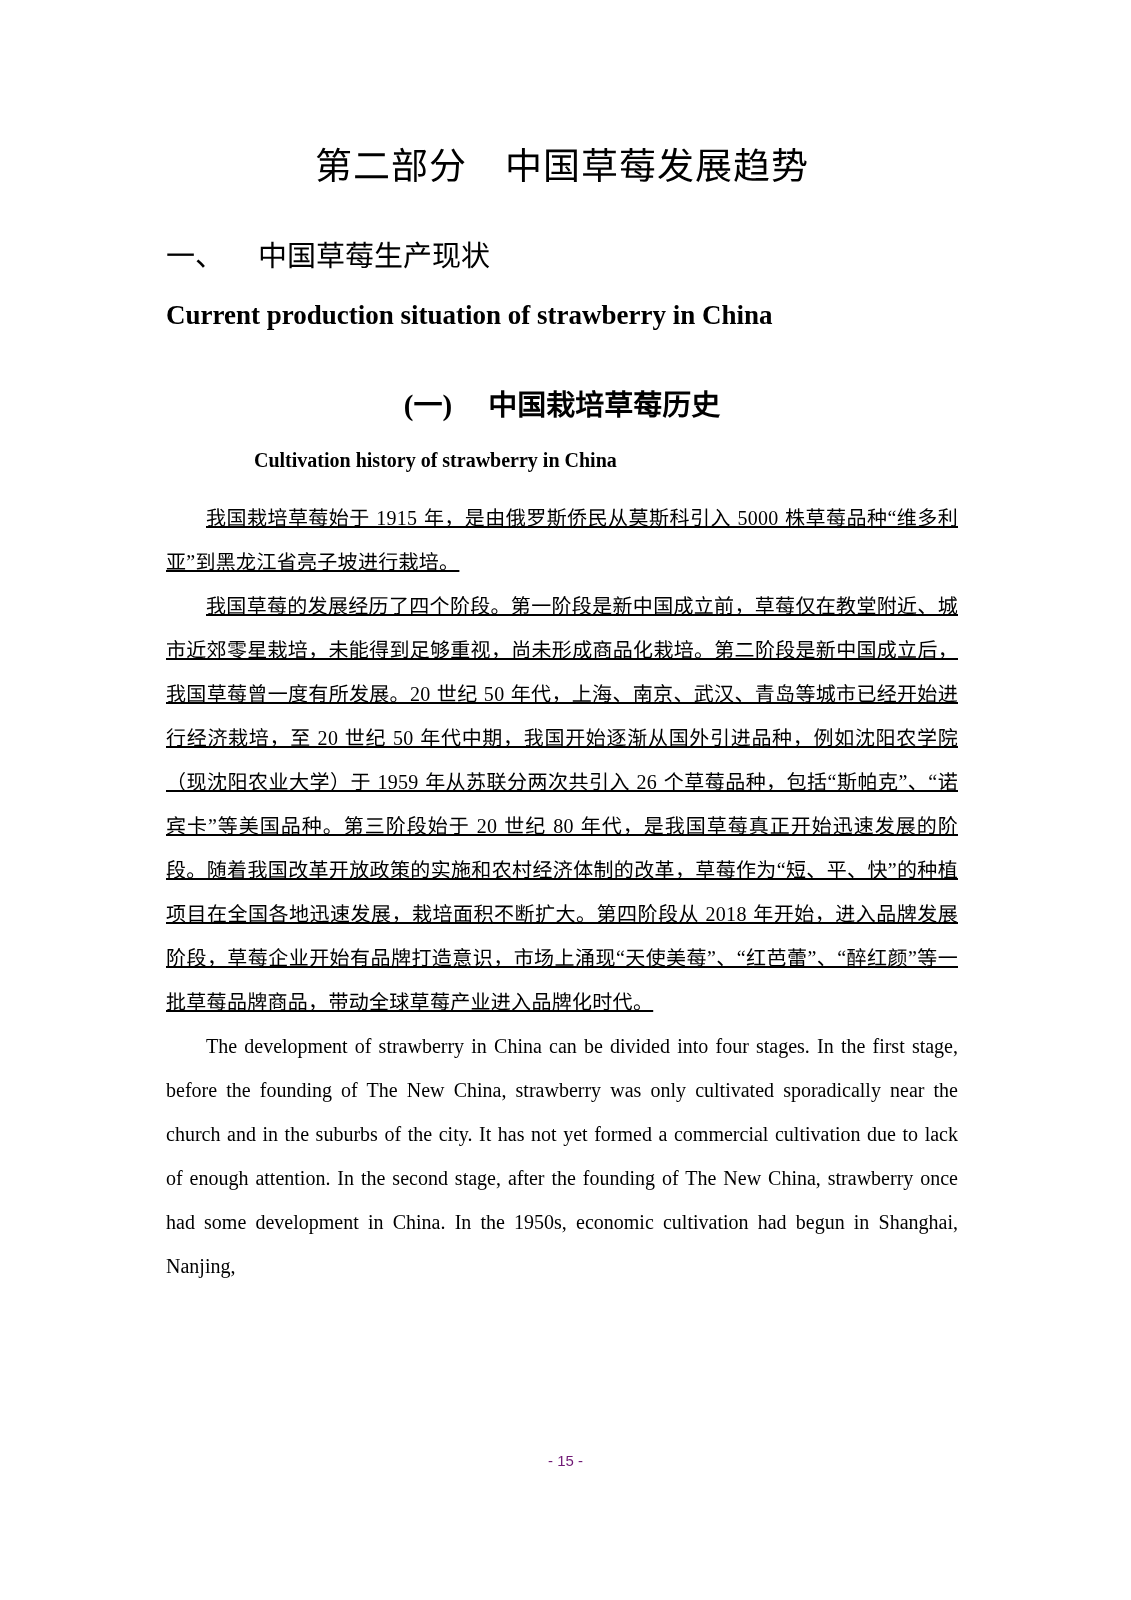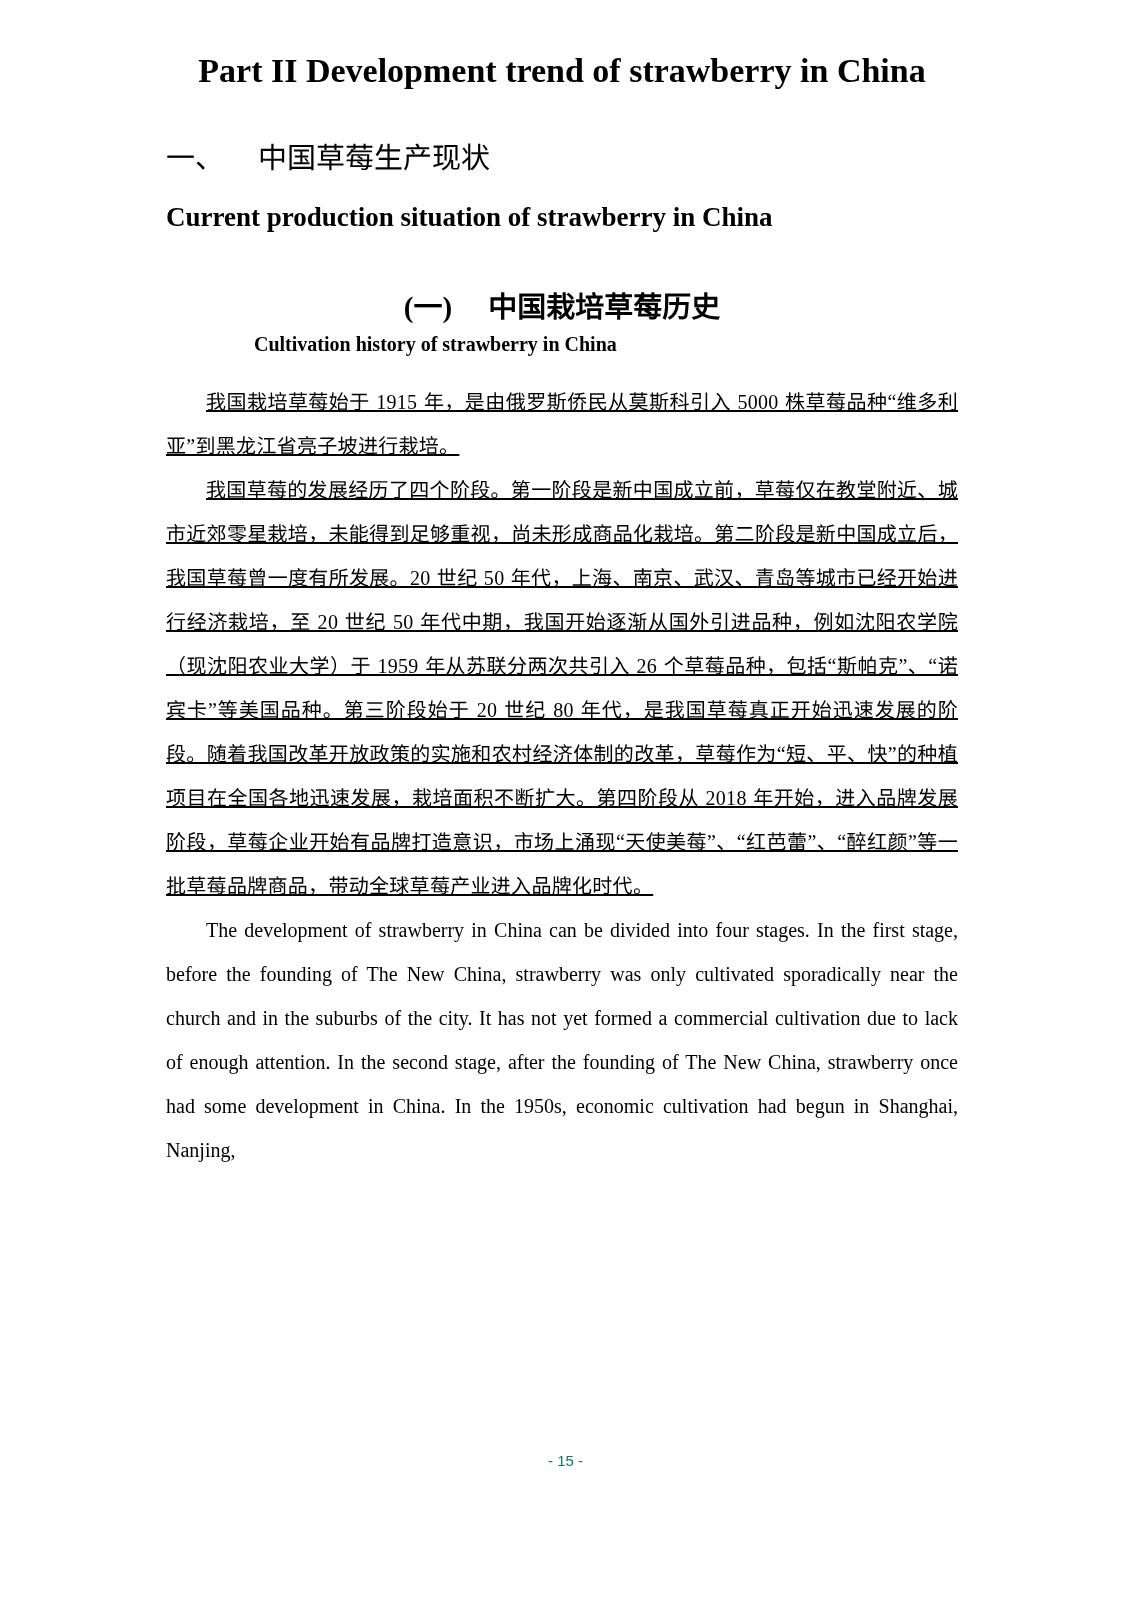--- a/index.html
+++ b/index.html
@@ -61,21 +61,21 @@
   }
   .sub-zh .num-gap {
     display: inline-block;
     width: 36px;
   }
   .sec-zh .num-gap {
     display: inline-block;
     width: 34px;
   }
   .sub-en {
-    margin: 4px 0 0 88px;
+    margin: 22px 0 0 88px;
     font-size: 20px;
     font-weight: 700;
     line-height: 28px;
     text-align: left;
   }
   .body-text {
     margin-top: 22px;
   }
   .para {
     margin: 0;
@@ -93,31 +93,31 @@
     text-align-last: justify;
   }
   .page-number {
     position: absolute;
     top: 1452px;
     left: 0;
     width: 100%;
     text-align: center;
     font-family: "Liberation Sans", "DejaVu Sans", sans-serif;
     font-size: 15px;
-    color: #0f766e;
+    color: #701a75;
   }
 </style>
 </head>
 <body>
 
 <div class="page">
   <div class="content">
 
+    <h1 class="title-zh" lang="zh-CN">第二部分　中国草莓发展趋势</h1>
 
-    <h1 class="title-en" lang="en">Part II Development trend of strawberry in China</h1>
 
     <h2 class="sec-zh" lang="zh-CN">
       <span>一、</span><span class="num-gap"></span><span>中国草莓生产现状</span>
     </h2>
 
     <h2 class="sec-en" lang="en">Current production situation of strawberry in China</h2>
 
     <h3 class="sub-zh" lang="zh-CN">
       <span>(一)</span><span class="num-gap"></span><span>中国栽培草莓历史</span>
     </h3>

